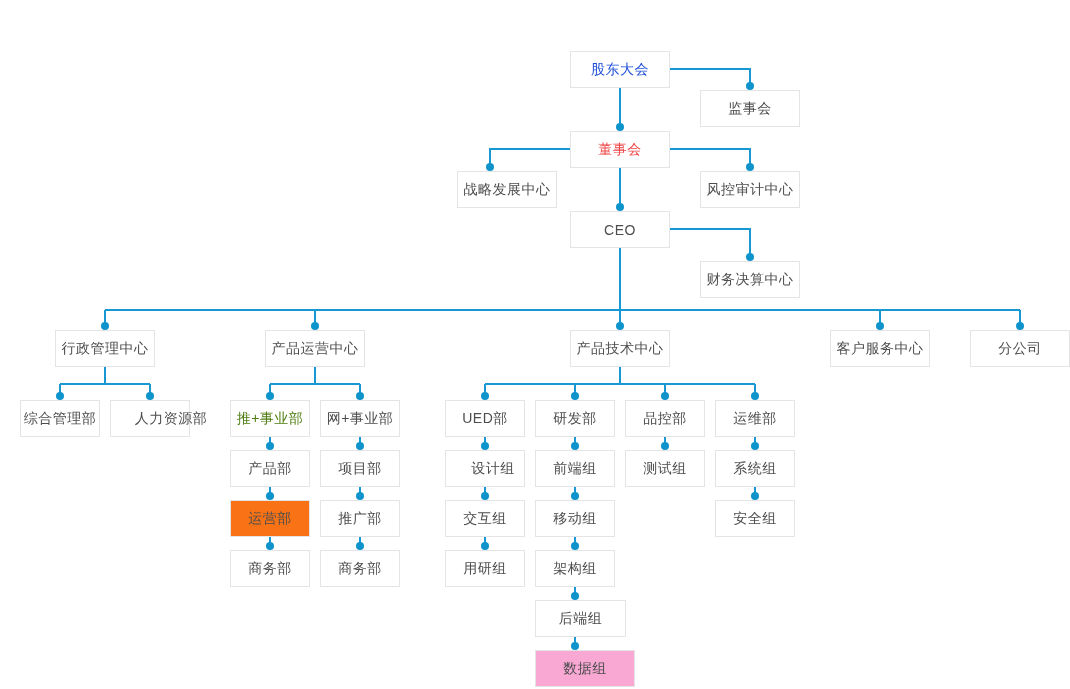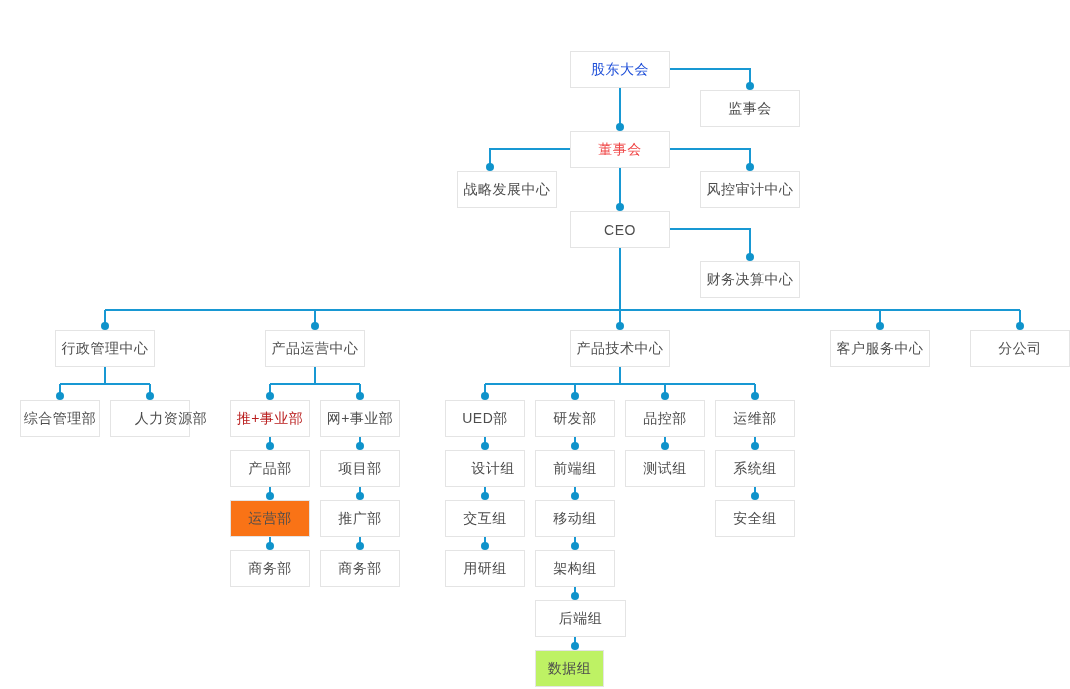--- a/index.html
+++ b/index.html
@@ -125,36 +125,36 @@
     <div class="node" style="left: 700px; top: 171px; width: 100px; height: 37px; background: rgb(255, 255, 255); border-color: rgb(228, 228, 228); color: rgb(77, 77, 77);">风控审计中心</div>
     <div class="node" style="left: 570px; top: 211px; width: 100px; height: 37px; background: rgb(255, 255, 255); border-color: rgb(228, 228, 228); color: rgb(77, 77, 77);">CEO</div>
     <div class="node" style="left: 700px; top: 261px; width: 100px; height: 37px; background: rgb(255, 255, 255); border-color: rgb(228, 228, 228); color: rgb(77, 77, 77);">财务决算中心</div>
     <div class="node" style="left: 55px; top: 330px; width: 100px; height: 37px; background: rgb(255, 255, 255); border-color: rgb(228, 228, 228); color: rgb(77, 77, 77);">行政管理中心</div>
     <div class="node" style="left: 265px; top: 330px; width: 100px; height: 37px; background: rgb(255, 255, 255); border-color: rgb(228, 228, 228); color: rgb(77, 77, 77);">产品运营中心</div>
     <div class="node" style="left: 570px; top: 330px; width: 100px; height: 37px; background: rgb(255, 255, 255); border-color: rgb(228, 228, 228); color: rgb(77, 77, 77);">产品技术中心</div>
     <div class="node" style="left: 830px; top: 330px; width: 100px; height: 37px; background: rgb(255, 255, 255); border-color: rgb(228, 228, 228); color: rgb(77, 77, 77);">客户服务中心</div>
     <div class="node" style="left: 970px; top: 330px; width: 100px; height: 37px; background: rgb(255, 255, 255); border-color: rgb(228, 228, 228); color: rgb(77, 77, 77);">分公司</div>
     <div class="node" style="left: 20px; top: 400px; width: 80px; height: 37px; background: rgb(255, 255, 255); border-color: rgb(228, 228, 228); color: rgb(77, 77, 77);">综合管理部</div>
     <div class="node" style="left: 110px; top: 400px; width: 80px; height: 37px; background: rgb(255, 255, 255); border-color: rgb(228, 228, 228); color: rgb(77, 77, 77); padding-left: 42px;">人力资源部</div>
-    <div class="node" style="left: 230px; top: 400px; width: 80px; height: 37px; background: rgb(255, 255, 255); border-color: rgb(228, 228, 228); color: #b91c1c;">推+事业部</div>
+    <div class="node" style="left: 230px; top: 400px; width: 80px; height: 37px; background: rgb(255, 255, 255); border-color: rgb(228, 228, 228); color: #4d7c0f;">推+事业部</div>
     <div class="node" style="left: 320px; top: 400px; width: 80px; height: 37px; background: rgb(255, 255, 255); border-color: rgb(228, 228, 228); color: rgb(77, 77, 77);">网+事业部</div>
     <div class="node" style="left: 230px; top: 450px; width: 80px; height: 37px; background: rgb(255, 255, 255); border-color: rgb(228, 228, 228); color: rgb(77, 77, 77);">产品部</div>
     <div class="node" style="left: 230px; top: 500px; width: 80px; height: 37px; background: #f97316; border-color: rgb(228, 228, 228); color: rgb(77, 77, 77);">运营部</div>
     <div class="node" style="left: 230px; top: 550px; width: 80px; height: 37px; background: rgb(255, 255, 255); border-color: rgb(228, 228, 228); color: rgb(77, 77, 77);">商务部</div>
     <div class="node" style="left: 320px; top: 450px; width: 80px; height: 37px; background: rgb(255, 255, 255); border-color: rgb(228, 228, 228); color: rgb(77, 77, 77);">项目部</div>
     <div class="node" style="left: 320px; top: 500px; width: 80px; height: 37px; background: rgb(255, 255, 255); border-color: rgb(228, 228, 228); color: rgb(77, 77, 77);">推广部</div>
     <div class="node" style="left: 320px; top: 550px; width: 80px; height: 37px; background: rgb(255, 255, 255); border-color: rgb(228, 228, 228); color: rgb(77, 77, 77);">商务部</div>
     <div class="node" style="left: 445px; top: 400px; width: 80px; height: 37px; background: rgb(255, 255, 255); border-color: rgb(228, 228, 228); color: rgb(77, 77, 77);">UED部</div>
     <div class="node" style="left: 535px; top: 400px; width: 80px; height: 37px; background: rgb(255, 255, 255); border-color: rgb(228, 228, 228); color: rgb(77, 77, 77);">研发部</div>
     <div class="node" style="left: 625px; top: 400px; width: 80px; height: 37px; background: rgb(255, 255, 255); border-color: rgb(228, 228, 228); color: rgb(77, 77, 77);">品控部</div>
     <div class="node" style="left: 715px; top: 400px; width: 80px; height: 37px; background: rgb(255, 255, 255); border-color: rgb(228, 228, 228); color: rgb(77, 77, 77);">运维部</div>
     <div class="node" style="left: 445px; top: 450px; width: 80px; height: 37px; background: rgb(255, 255, 255); border-color: rgb(228, 228, 228); color: rgb(77, 77, 77); padding-left: 16px;">设计组</div>
     <div class="node" style="left: 445px; top: 500px; width: 80px; height: 37px; background: rgb(255, 255, 255); border-color: rgb(228, 228, 228); color: rgb(77, 77, 77);">交互组</div>
     <div class="node" style="left: 445px; top: 550px; width: 80px; height: 37px; background: rgb(255, 255, 255); border-color: rgb(228, 228, 228); color: rgb(77, 77, 77);">用研组</div>
     <div class="node" style="left: 535px; top: 450px; width: 80px; height: 37px; background: rgb(255, 255, 255); border-color: rgb(228, 228, 228); color: rgb(77, 77, 77);">前端组</div>
     <div class="node" style="left: 535px; top: 500px; width: 80px; height: 37px; background: rgb(255, 255, 255); border-color: rgb(228, 228, 228); color: rgb(77, 77, 77);">移动组</div>
     <div class="node" style="left: 535px; top: 550px; width: 80px; height: 37px; background: rgb(255, 255, 255); border-color: rgb(228, 228, 228); color: rgb(77, 77, 77);">架构组</div>
     <div class="node" style="left: 535px; top: 600px; width: 91px; height: 37px; background: rgb(255, 255, 255); border-color: rgb(228, 228, 228); color: rgb(77, 77, 77);">后端组</div>
-    <div class="node" style="left: 535px; top: 650px; width: 69px; height: 37px; background: #bef264; border-color: rgb(228, 228, 228); color: rgb(77, 77, 77);">数据组</div>
+    <div class="node" style="left: 535px; top: 650px; width: 100px; height: 37px; background: #f9a8d4; border-color: rgb(228, 228, 228); color: rgb(77, 77, 77);">数据组</div>
     <div class="node" style="left: 625px; top: 450px; width: 80px; height: 37px; background: rgb(255, 255, 255); border-color: rgb(228, 228, 228); color: rgb(77, 77, 77);">测试组</div>
     <div class="node" style="left: 715px; top: 450px; width: 80px; height: 37px; background: rgb(255, 255, 255); border-color: rgb(228, 228, 228); color: rgb(77, 77, 77);">系统组</div>
     <div class="node" style="left: 715px; top: 500px; width: 80px; height: 37px; background: rgb(255, 255, 255); border-color: rgb(228, 228, 228); color: rgb(77, 77, 77);">安全组</div>
   </div>
 
 </body></html>

